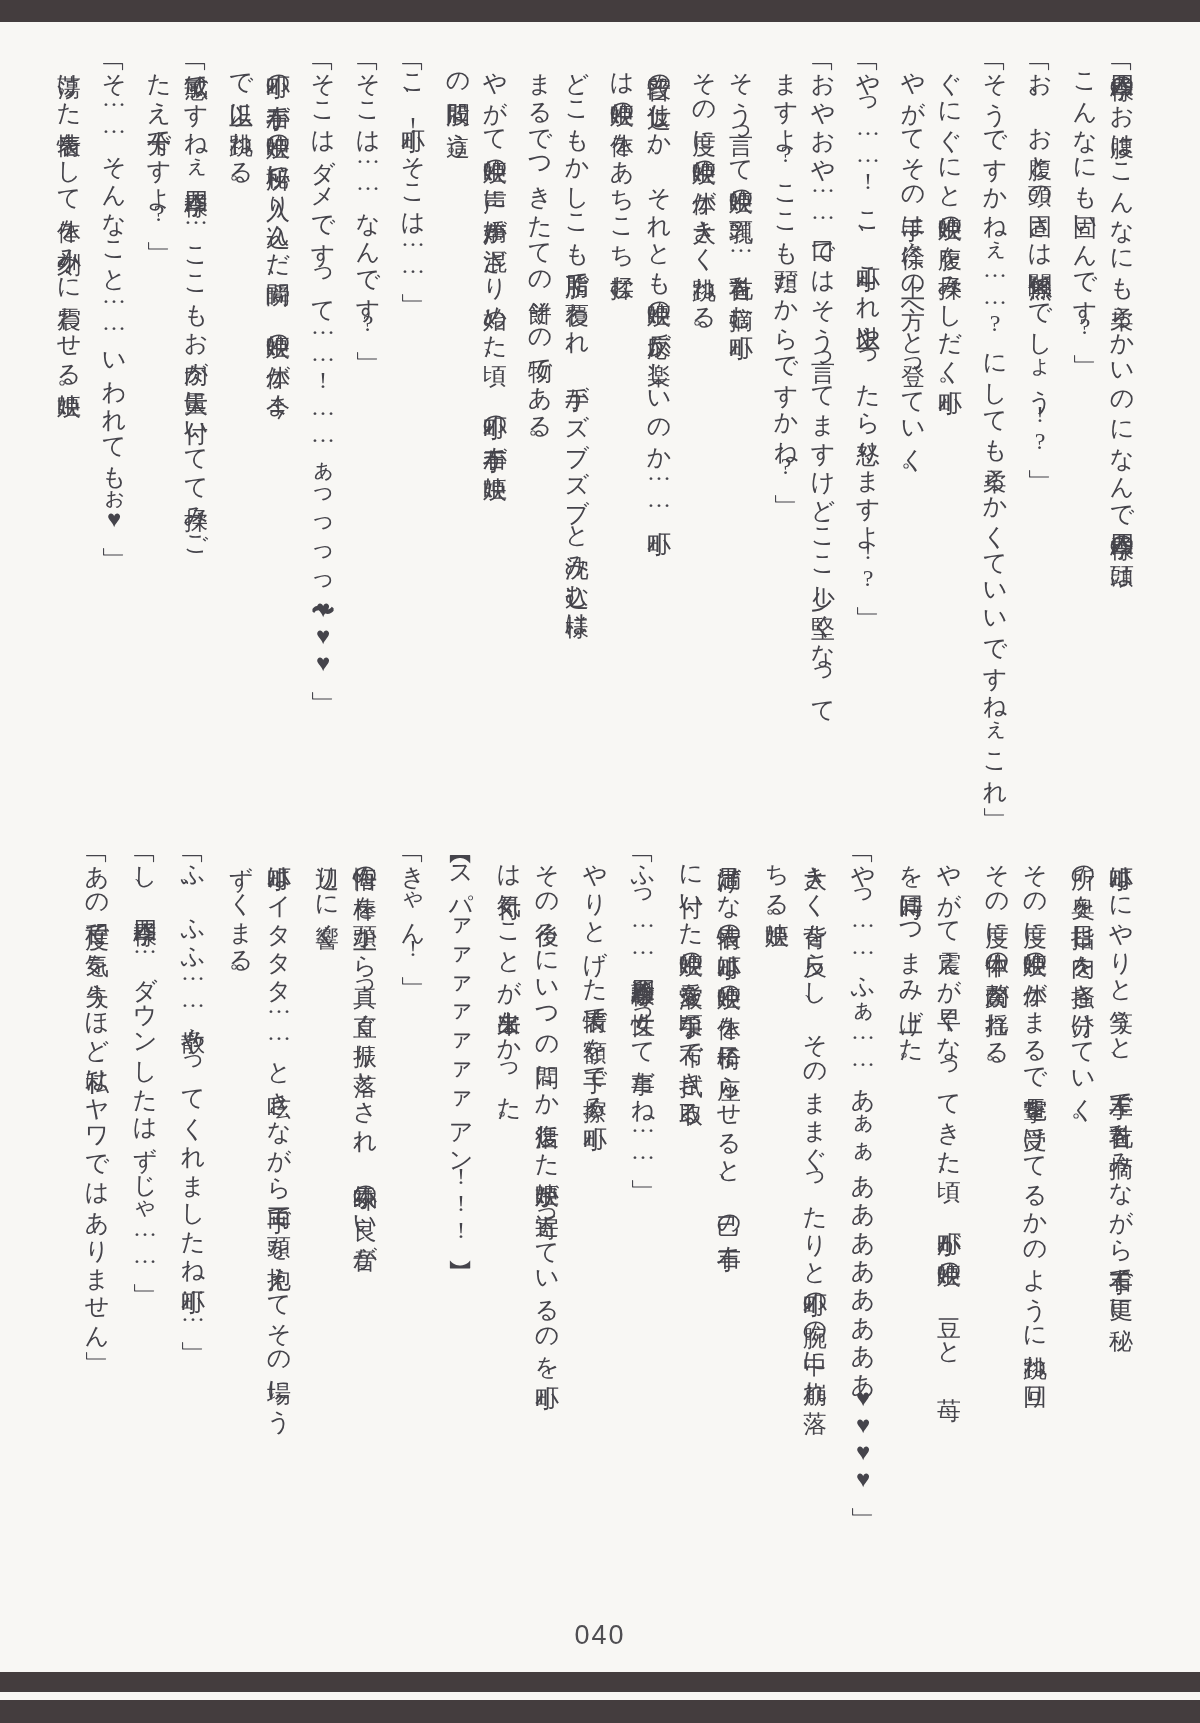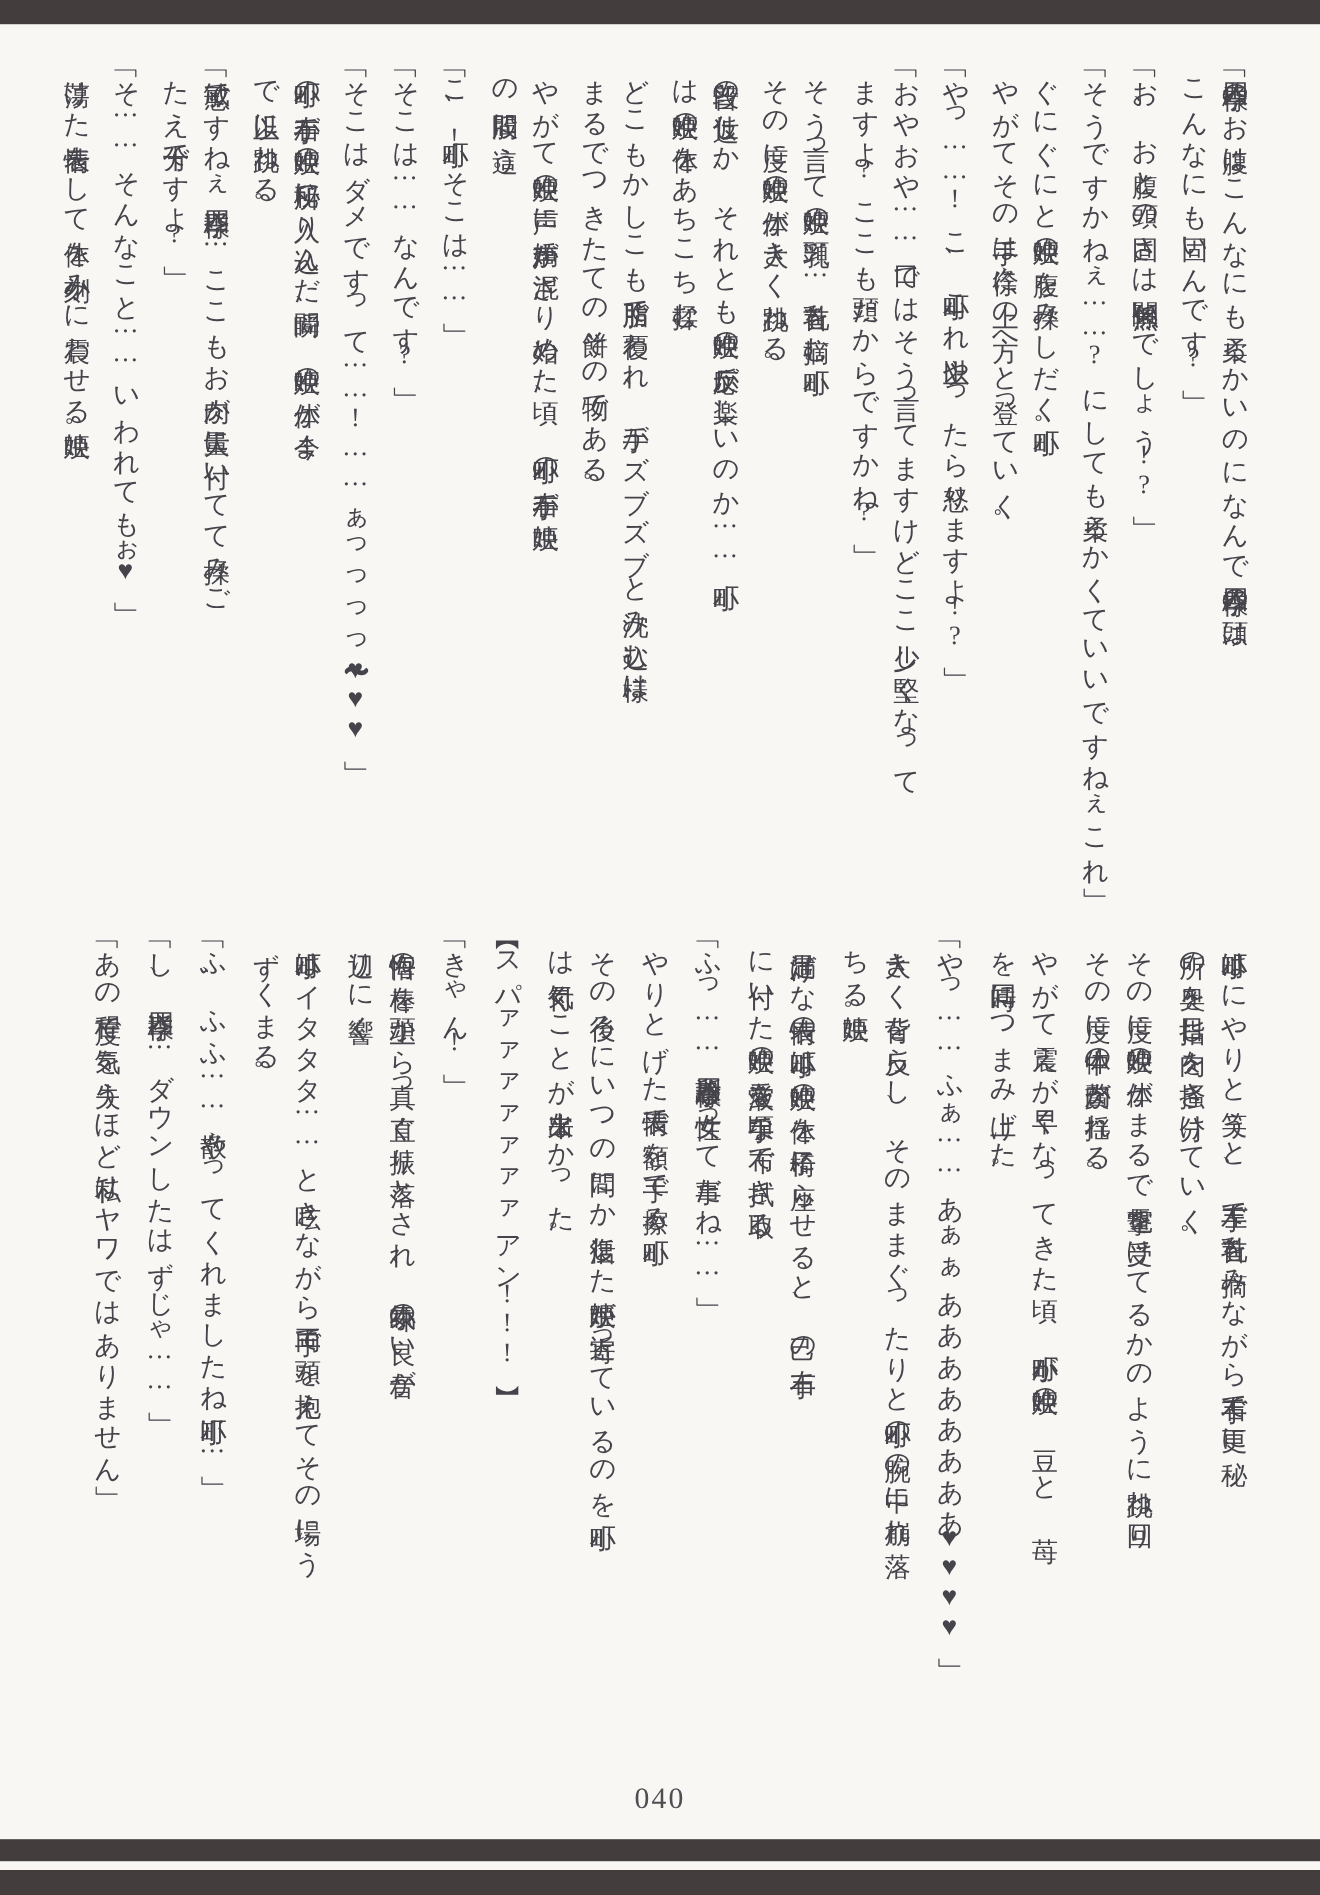--- a/index.html
+++ b/index.html
@@ -28,21 +28,21 @@
   }
   .top-block{top:56px;height:730px;line-height:37px;}
   .bottom-block{top:848px;height:750px;line-height:38px;}
   .vline{display:block;white-space:nowrap;}
   .top-block .pgap{margin-block-start:8px;}
   .bottom-block .pgap{margin-block-start:10px;}
   .page-number{
     position:absolute;
     top:1620px;left:0;width:1200px;
     text-align:center;
-    font-family:Liberation Serif, serif;
+    font-family:Liberation Sans, sans-serif;
     font-size:27px;
     letter-spacing:2px;
     color:#4f4e52;
   }
 </style>
 </head>
 <body>
 
 <div class="page">
   <div class="bar top"></div>

